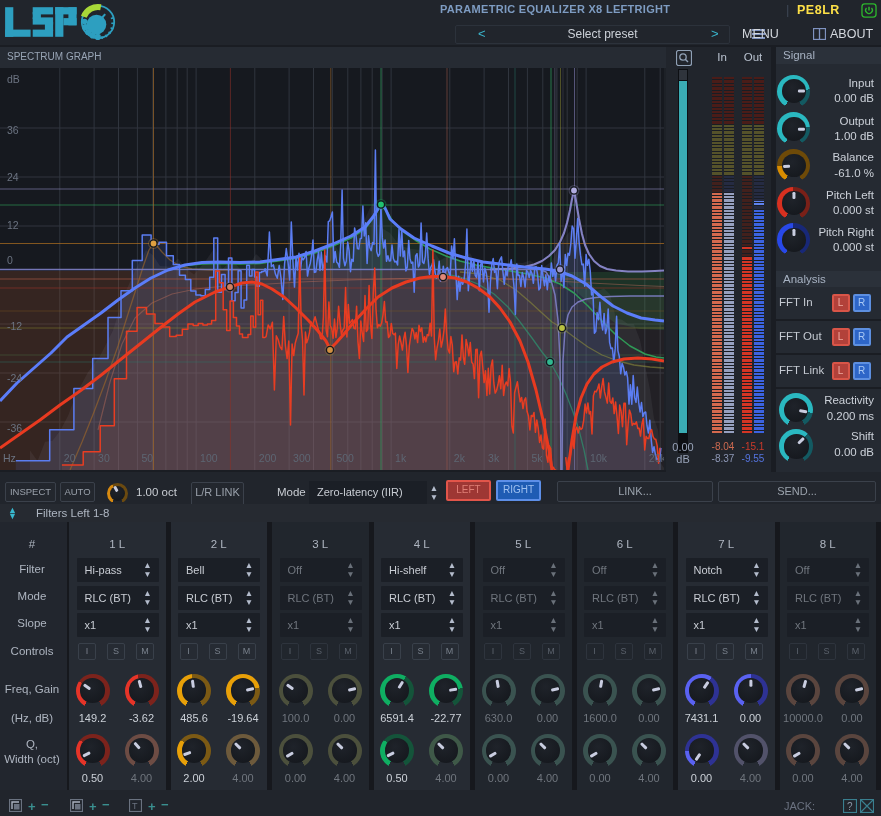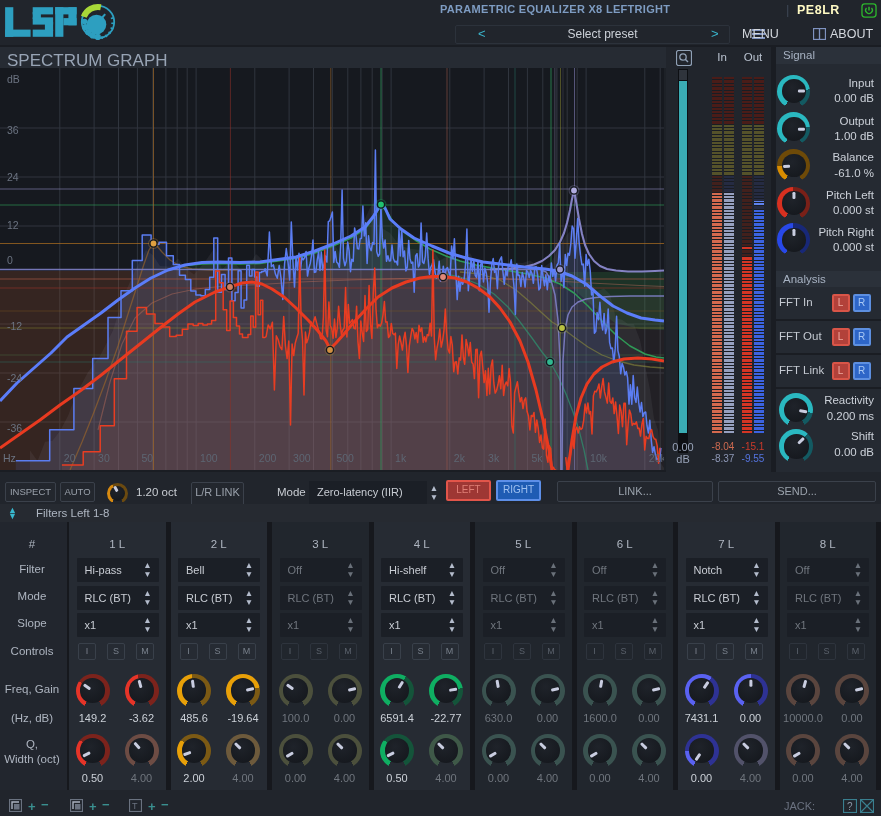--- a/index.html
+++ b/index.html
@@ -50,21 +50,21 @@
 <circle cx="-0.2" cy="14.9" r="3.1"></circle>
         <circle cx="-13.4" cy="-0.4" r="2.8"></circle>
 </g>
 <circle cx="-1.5" cy="2.5" r="9.8" fill="#2d9fc0"></circle>
 <circle cx="-1.5" cy="2.5" r="9.8" fill="none" stroke="#21252c" stroke-width="0"></circle>
 <path d="M 4.2 -4.5 L 7.2 -7.8" stroke="#2d9fc0" stroke-width="2"></path>
 </g>
   </svg>
 <div class="abs" style="left:440px;top:3px;width:342px;text-align:left;font-size:11px;font-weight:bold;color:#7e9cc2;letter-spacing:0.3px">PARAMETRIC EQUALIZER X8 LEFTRIGHT</div>
 <div class="abs" style="left:786px;top:2px;color:#3c4654;font-size:13px">|</div>
-<div class="abs" style="left:797px;top:3px;font-size:12.5px;font-weight:bold;color:#fef9c3;letter-spacing:0.5px">PE8LR</div>
+<div class="abs" style="left:797px;top:3px;font-size:12.5px;font-weight:bold;color:#fde047;letter-spacing:0.5px">PE8LR</div>
 <svg class="abs" style="left:861px;top:3px" width="16" height="15" viewBox="0 0 17 16">
 <rect x="1" y="1" width="15" height="14" rx="3" fill="none" stroke="#2db52d" stroke-width="1.4"></rect>
 <path d="M8.5 4 v4" stroke="#2db52d" stroke-width="1.6"></path>
 <path d="M5.8 5.2 a3.6 3.6 0 1 0 5.4 0" fill="none" stroke="#2db52d" stroke-width="1.4"></path>
 </svg>
 <div class="abs" style="left:455px;top:25px;width:275px;height:19px;border:1px solid #2c323b;border-radius:2px"></div>
 <div class="abs" style="left:478px;top:26px;color:#3ab5cc;font-size:13px">&lt;</div>
 <div class="abs" style="left:465px;top:27px;width:275px;text-align:center;color:#ccd1d8;font-size:12px">Select preset</div>
 <div class="abs" style="left:711px;top:26px;color:#3ab5cc;font-size:13px">&gt;</div>
 <svg class="abs" style="left:752px;top:28px" width="13" height="12" viewBox="0 0 13 12">
@@ -75,21 +75,21 @@
     </g>
   </svg>
 <div class="abs" style="left:742px;top:27px;color:#d4d8de;font-size:12.5px">MENU</div>
 <svg class="abs" style="left:813px;top:28px" width="13" height="12" viewBox="0 0 13 12">
 <rect x="0.5" y="0.5" width="12" height="11" fill="none" stroke="#7f93c0" stroke-width="1.3"></rect>
 <path d="M6.5 0.5 v11" stroke="#7f93c0" stroke-width="1.3"></path>
   </svg>
 <div class="abs" style="left:830px;top:27px;color:#d4d8de;font-size:12.5px">ABOUT</div>
 <div class="sep" style="left:0;top:45px;width:881px;height:2px"></div>
 <div class="abs" style="left:0;top:47px;width:666px;height:21px;background:#262b33"></div>
-<div class="abs" style="left:7px;top:51px;color:#98a4b5;font-size:17px">SPECTRUM GRAPH</div>
+<div class="abs" style="left:7px;top:51px;color:#98a4b5;font-size:10px">SPECTRUM GRAPH</div>
 <svg width="666" height="402" viewBox="0 0 666 402" style="position:absolute;left:0;top:68px;background:#14171d">
 <rect x="0" y="0" width="666" height="402" fill="#16191f"></rect>
 <g stroke="#30353e" stroke-width="1">
       <line x1="59.8" y1="0" x2="59.8" y2="402"></line>
       <line x1="94.1" y1="0" x2="94.1" y2="402"></line>
       <line x1="118.5" y1="0" x2="118.5" y2="402"></line>
       <line x1="137.4" y1="0" x2="137.4" y2="402"></line>
       <line x1="152.8" y1="0" x2="152.8" y2="402"></line>
       <line x1="165.9" y1="0" x2="165.9" y2="402"></line>
       <line x1="177.2" y1="0" x2="177.2" y2="402"></line>
@@ -308,21 +308,21 @@
 <div class="abs" style="left:776px;top:430px;width:98px;text-align:right;color:#ccd1d9;font-size:11.5px">Shift</div>
 <div class="abs" style="left:776px;top:445.5px;width:98px;text-align:right;color:#ccd1d9;font-size:11.5px">0.00 dB</div>
 <div class="sep" style="left:0;top:470px;width:666px;height:2px"></div>
 <div class="abs" style="left:0;top:472px;width:881px;height:32px;background:#21252c"></div>
 <div class="btn" style="left:5px;top:482px;width:51px;height:20px;font-size:9.5px;line-height:18px">INSPECT</div>
 <div class="btn" style="left:60px;top:482px;width:35px;height:20px;font-size:9.5px;line-height:18px">AUTO</div>
 <div class="kn" style="left:107.1px;top:482.5px;width:21px;height:21px;background:conic-gradient(from 210deg, #d88a10 0deg 120deg, #6b4a10 120deg 300deg, transparent 300deg 360deg);">
     <div class="kf" style="inset:3.0px;background:radial-gradient(circle at 42% 35%, #1f232a, #13161b);"></div>
     <span class="kd" style="width:2.6px;height:6.0px;transform:translate(-50%,-50%) rotate(330deg) translateY(-4.6px);"></span>
   </div>
-<div class="abs" style="left:136px;top:486px;color:#c8ccd2;font-size:11.5px">1.20 oct</div>
+<div class="abs" style="left:136px;top:486px;color:#c8ccd2;font-size:11.5px">1.00 oct</div>
 <div class="btn" style="left:191px;top:482px;width:53px;height:32px;font-size:11px;line-height:18px">L/R LINK</div>
 <div class="abs" style="left:277px;top:486px;color:#c8ccd2;font-size:11.5px">Mode</div>
 <div class="dd" style="left:309px;top:481px;width:136px;height:23px;background:transparent">
     <span style="position:absolute;left:0;top:0;width:118px;height:23px;background:#1b1f26;padding-left:8px">Zero-latency (IIR)</span>
     <span class="spin">▲<br>▼</span>
   </div>
 <div class="abs" style="left:446px;top:480px;width:45px;height:21px;background:#9e3734;border:2px solid #e2554a;border-radius:2px;color:#e07f76;font-size:10px;line-height:16px;text-align:center">LEFT</div>
 <div class="abs" style="left:496px;top:480px;width:45px;height:21px;background:#1f5cb4;border:2px solid #5d8fe8;border-radius:2px;color:#9fc0f0;font-size:10px;line-height:16px;text-align:center">RIGHT</div>
 <div class="btn" style="left:557px;top:481px;width:156px;height:21px;font-size:11px;line-height:19px;color:#9ba3ad">LINK...</div>
 <div class="btn" style="left:718px;top:481px;width:158px;height:21px;font-size:11px;line-height:19px;color:#9ba3ad">SEND...</div>

